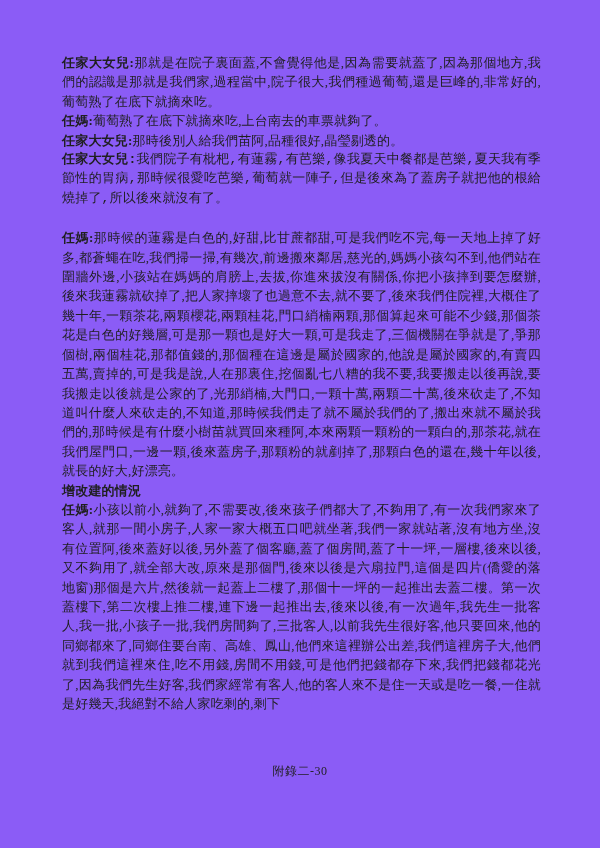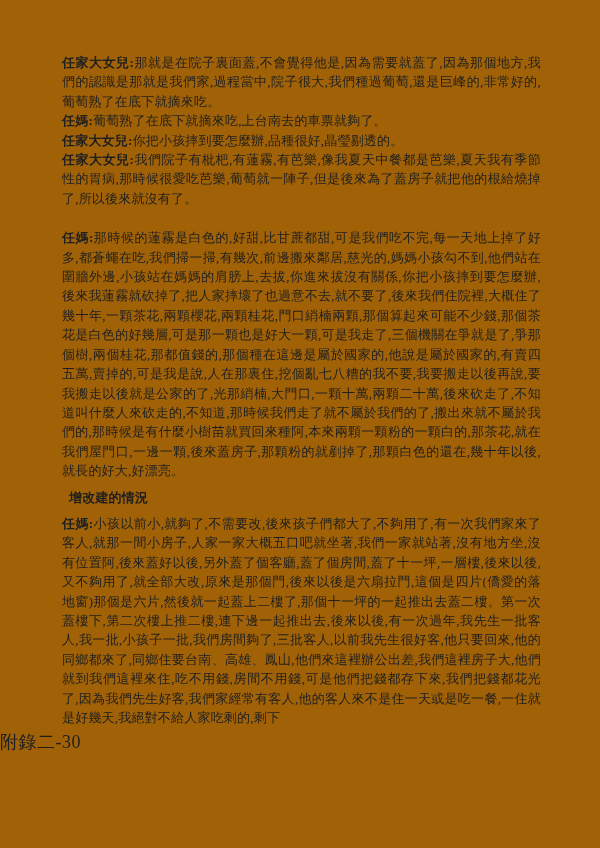--- a/index.html
+++ b/index.html
@@ -4,65 +4,67 @@
 <style>
   html, body {
     margin: 0;
     padding: 0;
     background: #ffffff;
   }
   .page {
     position: relative;
     width: 600px;
     height: 848px;
-    background: #a16207;
+    background: #8b5cf6;
     overflow: hidden;
     font-family: "Liberation Serif", "DejaVu Serif", serif;
     color: #1f1f1f;
   }
   .content {
     position: absolute;
     top: 53px;
     left: 62px;
     width: 479px;
     font-size: 13px;
     line-height: 19.4px;
     text-align: justify;
     letter-spacing: 0.2px;
   }
   .para {
     margin: 0;
   }
   .para.gap-after {
     margin-bottom: 20px;
+    font-family: Liberation Mono, monospace;
   }
   .speaker {
     font-weight: bold;
   }
   .heading {
-    margin: 7px;
+    margin: 0;
     font-weight: bold;
   }
   .footer {
     position: absolute;
-    top: 730px;
+    top: 763px;
     left: 0;
     width: 100%;
-    font-size: 18px;
+    text-align: center;
+    font-size: 12px;
     letter-spacing: 0.5px;
     color: #1f1f1f;
   }
 </style>
 </head>
 <body>
 
 <div class="page">
   <div class="content">
       <p class="para"><span class="speaker">任家大女兒:</span><span>那就是在院子裏面蓋,不會覺得他是,因為需要就蓋了,因為那個地方,我們的認識是那就是我們家,過程當中,院子很大,我們種過葡萄,還是巨峰的,非常好的,葡萄熟了在底下就摘來吃。</span></p>
       <p class="para"><span class="speaker">任媽:</span><span>葡萄熟了在底下就摘來吃,上台南去的車票就夠了。</span></p>
-      <p class="para"><span class="speaker">任家大女兒:</span><span>你把小孩摔到要怎麼辦,品種很好,晶瑩剔透的。</span></p>
+      <p class="para"><span class="speaker">任家大女兒:</span><span>那時後別人給我們苗阿,品種很好,晶瑩剔透的。</span></p>
       <p class="para gap-after"><span class="speaker">任家大女兒:</span><span>我們院子有枇杷,有蓮霧,有芭樂,像我夏天中餐都是芭樂,夏天我有季節性的胃病,那時候很愛吃芭樂,葡萄就一陣子,但是後來為了蓋房子就把他的根給燒掉了,所以後來就沒有了。</span></p>
       <p class="para"><span class="speaker">任媽:</span><span>那時候的蓮霧是白色的,好甜,比甘蔗都甜,可是我們吃不完,每一天地上掉了好多,都蒼蠅在吃,我們掃一掃,有幾次,前邊搬來鄰居,慈光的,媽媽小孩勾不到,他們站在圍牆外邊,小孩站在媽媽的肩膀上,去拔,你進來拔沒有關係,你把小孩摔到要怎麼辦,後來我蓮霧就砍掉了,把人家摔壞了也過意不去,就不要了,後來我們住院裡,大概住了幾十年,一顆茶花,兩顆櫻花,兩顆桂花,門口綃楠兩顆,那個算起來可能不少錢,那個茶花是白色的好幾層,可是那一顆也是好大一顆,可是我走了,三個機關在爭就是了,爭那個樹,兩個桂花,那都值錢的,那個種在這邊是屬於國家的,他說是屬於國家的,有賣四五萬,賣掉的,可是我是說,人在那裏住,挖個亂七八糟的我不要,我要搬走以後再說,要我搬走以後就是公家的了,光那綃楠,大門口,一顆十萬,兩顆二十萬,後來砍走了,不知道叫什麼人來砍走的,不知道,那時候我們走了就不屬於我們的了,搬出來就不屬於我們的,那時候是有什麼小樹苗就買回來種阿,本來兩顆一顆粉的一顆白的,那茶花,就在我們屋門口,一邊一顆,後來蓋房子,那顆粉的就剷掉了,那顆白色的還在,幾十年以後,就長的好大,好漂亮。</span></p>
       <p class="heading">增改建的情況</p>
       <p class="para"><span class="speaker">任媽:</span><span>小孩以前小,就夠了,不需要改,後來孩子們都大了,不夠用了,有一次我們家來了客人,就那一間小房子,人家一家大概五口吧就坐著,我們一家就站著,沒有地方坐,沒有位置阿,後來蓋好以後,另外蓋了個客廳,蓋了個房間,蓋了十一坪,一層樓,後來以後,又不夠用了,就全部大改,原來是那個門,後來以後是六扇拉門,這個是四片(僑愛的落地窗)那個是六片,然後就一起蓋上二樓了,那個十一坪的一起推出去蓋二樓。第一次蓋樓下,第二次樓上推二樓,連下邊一起推出去,後來以後,有一次過年,我先生一批客人,我一批,小孩子一批,我們房間夠了,三批客人,以前我先生很好客,他只要回來,他的同鄉都來了,同鄉住要台南、高雄、鳳山,他們來這裡辦公出差,我們這裡房子大,他們就到我們這裡來住,吃不用錢,房間不用錢,可是他們把錢都存下來,我們把錢都花光了,因為我們先生好客,我們家經常有客人,他的客人來不是住一天或是吃一餐,一住就是好幾天,我絕對不給人家吃剩的,剩下</span></p>
     </div>
   <div class="footer">附錄二-30</div>
 </div>
 
 </body></html>

